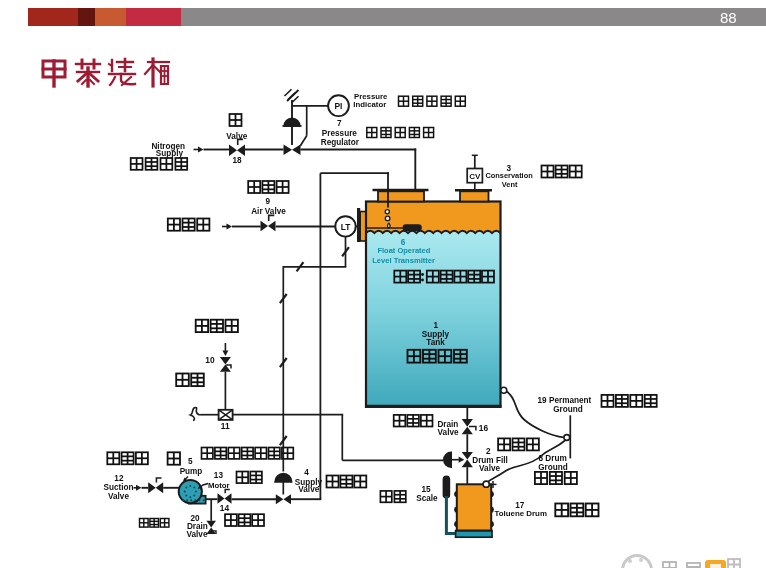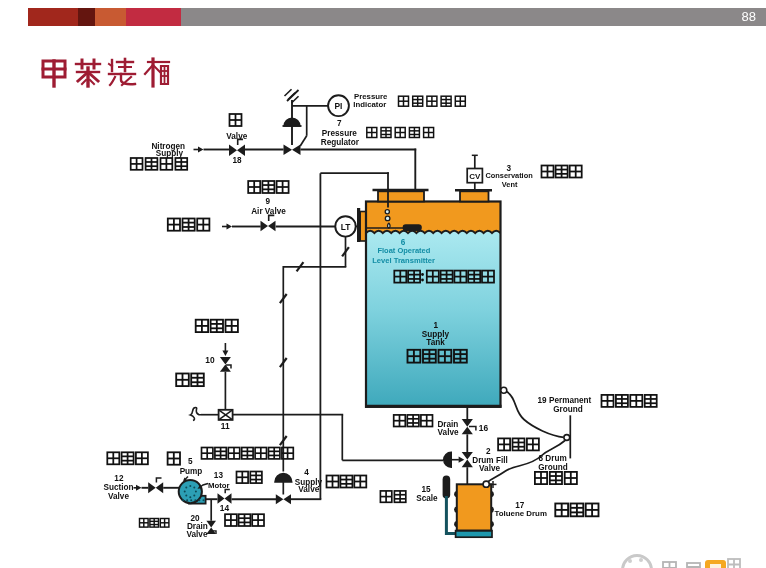--- a/index.html
+++ b/index.html
@@ -7,21 +7,21 @@
 svg{position:absolute;left:0;top:0;}
 </style></head>
 <body>
 
 <div style="position:absolute;left:28px;top:8px;width:49.6px;height:18px;background:#A1271C"></div>
 <div style="position:absolute;left:77.6px;top:8px;width:17.1px;height:18px;background:#64150F"></div>
 <div style="position:absolute;left:94.7px;top:8px;width:31px;height:18px;background:#C85A32"></div>
 <div style="position:absolute;left:125.7px;top:8px;width:55.3px;height:18px;background:#C22B41"></div>
 <div style="position:absolute;left:181px;top:8px;width:585px;height:18px;background:#8B8889"></div>
 
-<div style="position:absolute;left:720px;top:9px;width:36px;height:16px;color:#fff;font-size:13px;text-align:right;">88</div>
+<div style="position:absolute;left:720px;top:9px;width:36px;height:16px;color:#fff;font-size:15px;text-align:left;">88</div>
 
 <svg width="766" height="568" viewBox="0 0 766 568">
 <path d="M43,61 H65 V77 H43 Z" stroke="#9E1C33" stroke-width="3.0" fill="none" stroke-linecap="square"></path>
 <path d="M43,69 H65" stroke="#9E1C33" stroke-width="3.0" fill="none" stroke-linecap="square"></path>
 <path d="M54,61 V86" stroke="#9E1C33" stroke-width="3.4" fill="none" stroke-linecap="square"></path>
 <path d="M76,64 H100" stroke="#9E1C33" stroke-width="2.4" fill="none" stroke-linecap="square"></path>
 <path d="M82,60 V68" stroke="#9E1C33" stroke-width="3.0" fill="none" stroke-linecap="square"></path>
 <path d="M94,60 V68" stroke="#9E1C33" stroke-width="3.0" fill="none" stroke-linecap="square"></path>
 <path d="M77,72 H99" stroke="#9E1C33" stroke-width="2.4" fill="none" stroke-linecap="square"></path>
 <path d="M88,68 V86" stroke="#9E1C33" stroke-width="3.4" fill="none" stroke-linecap="square"></path>

